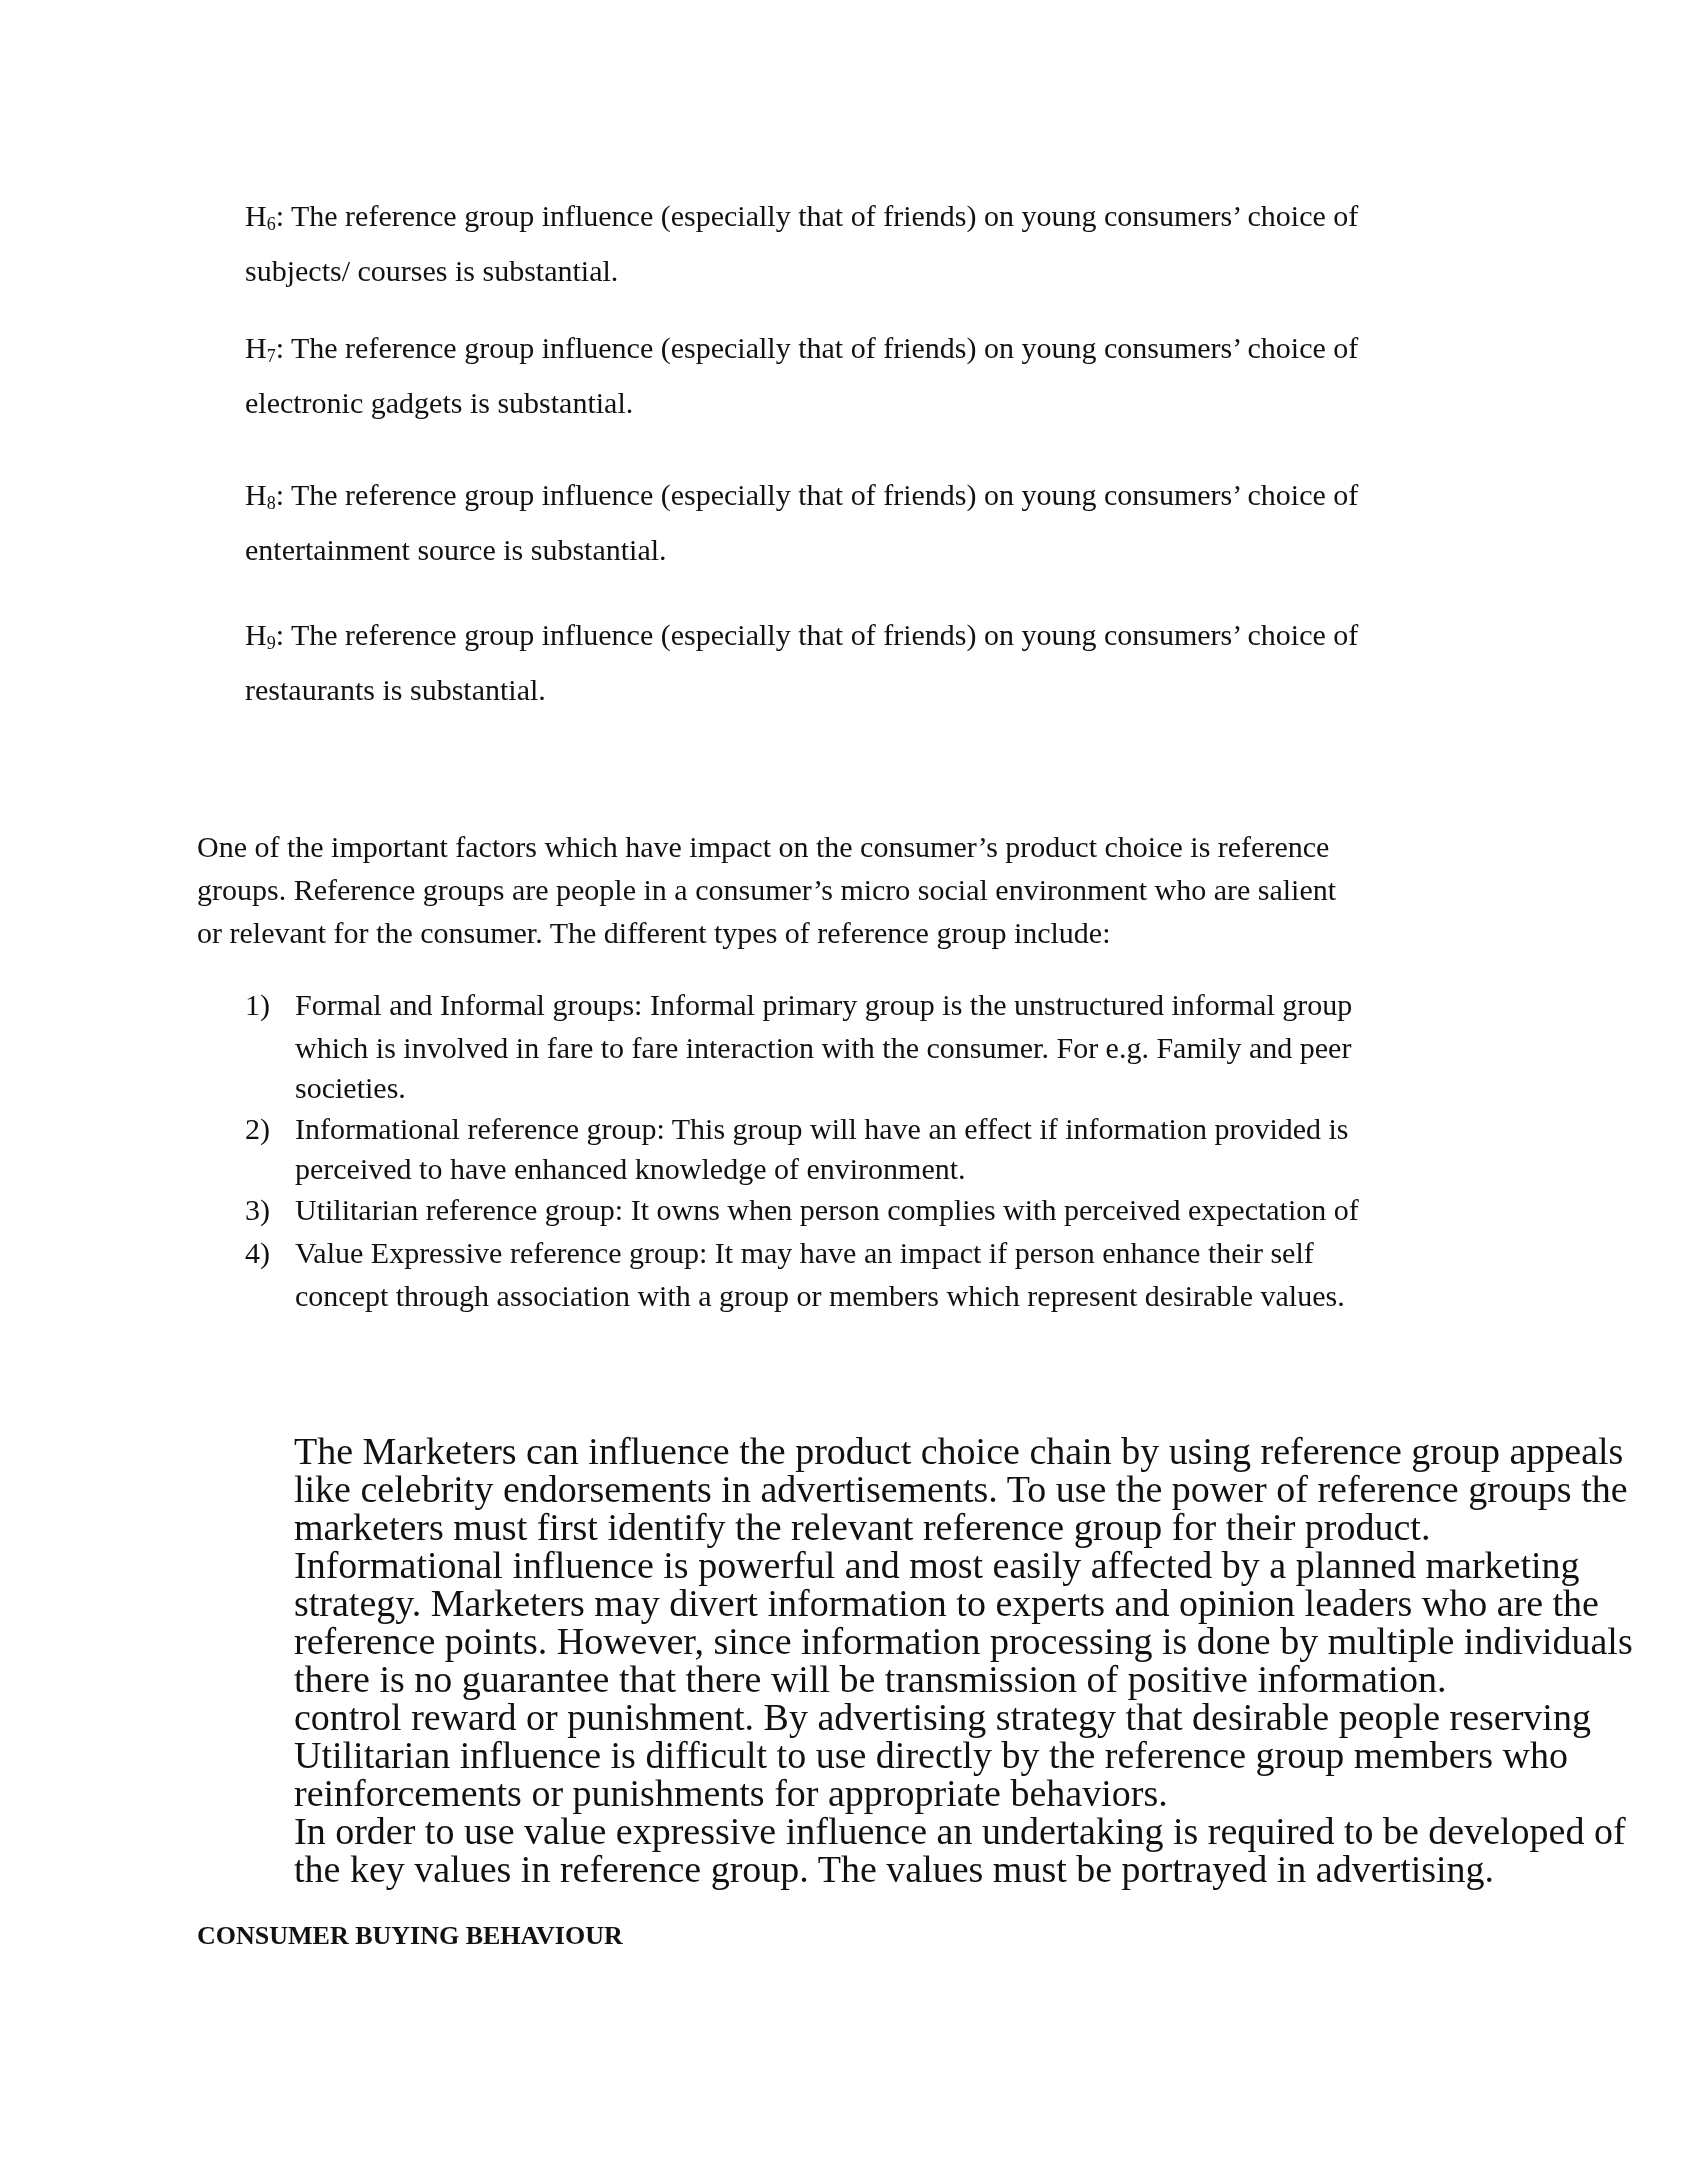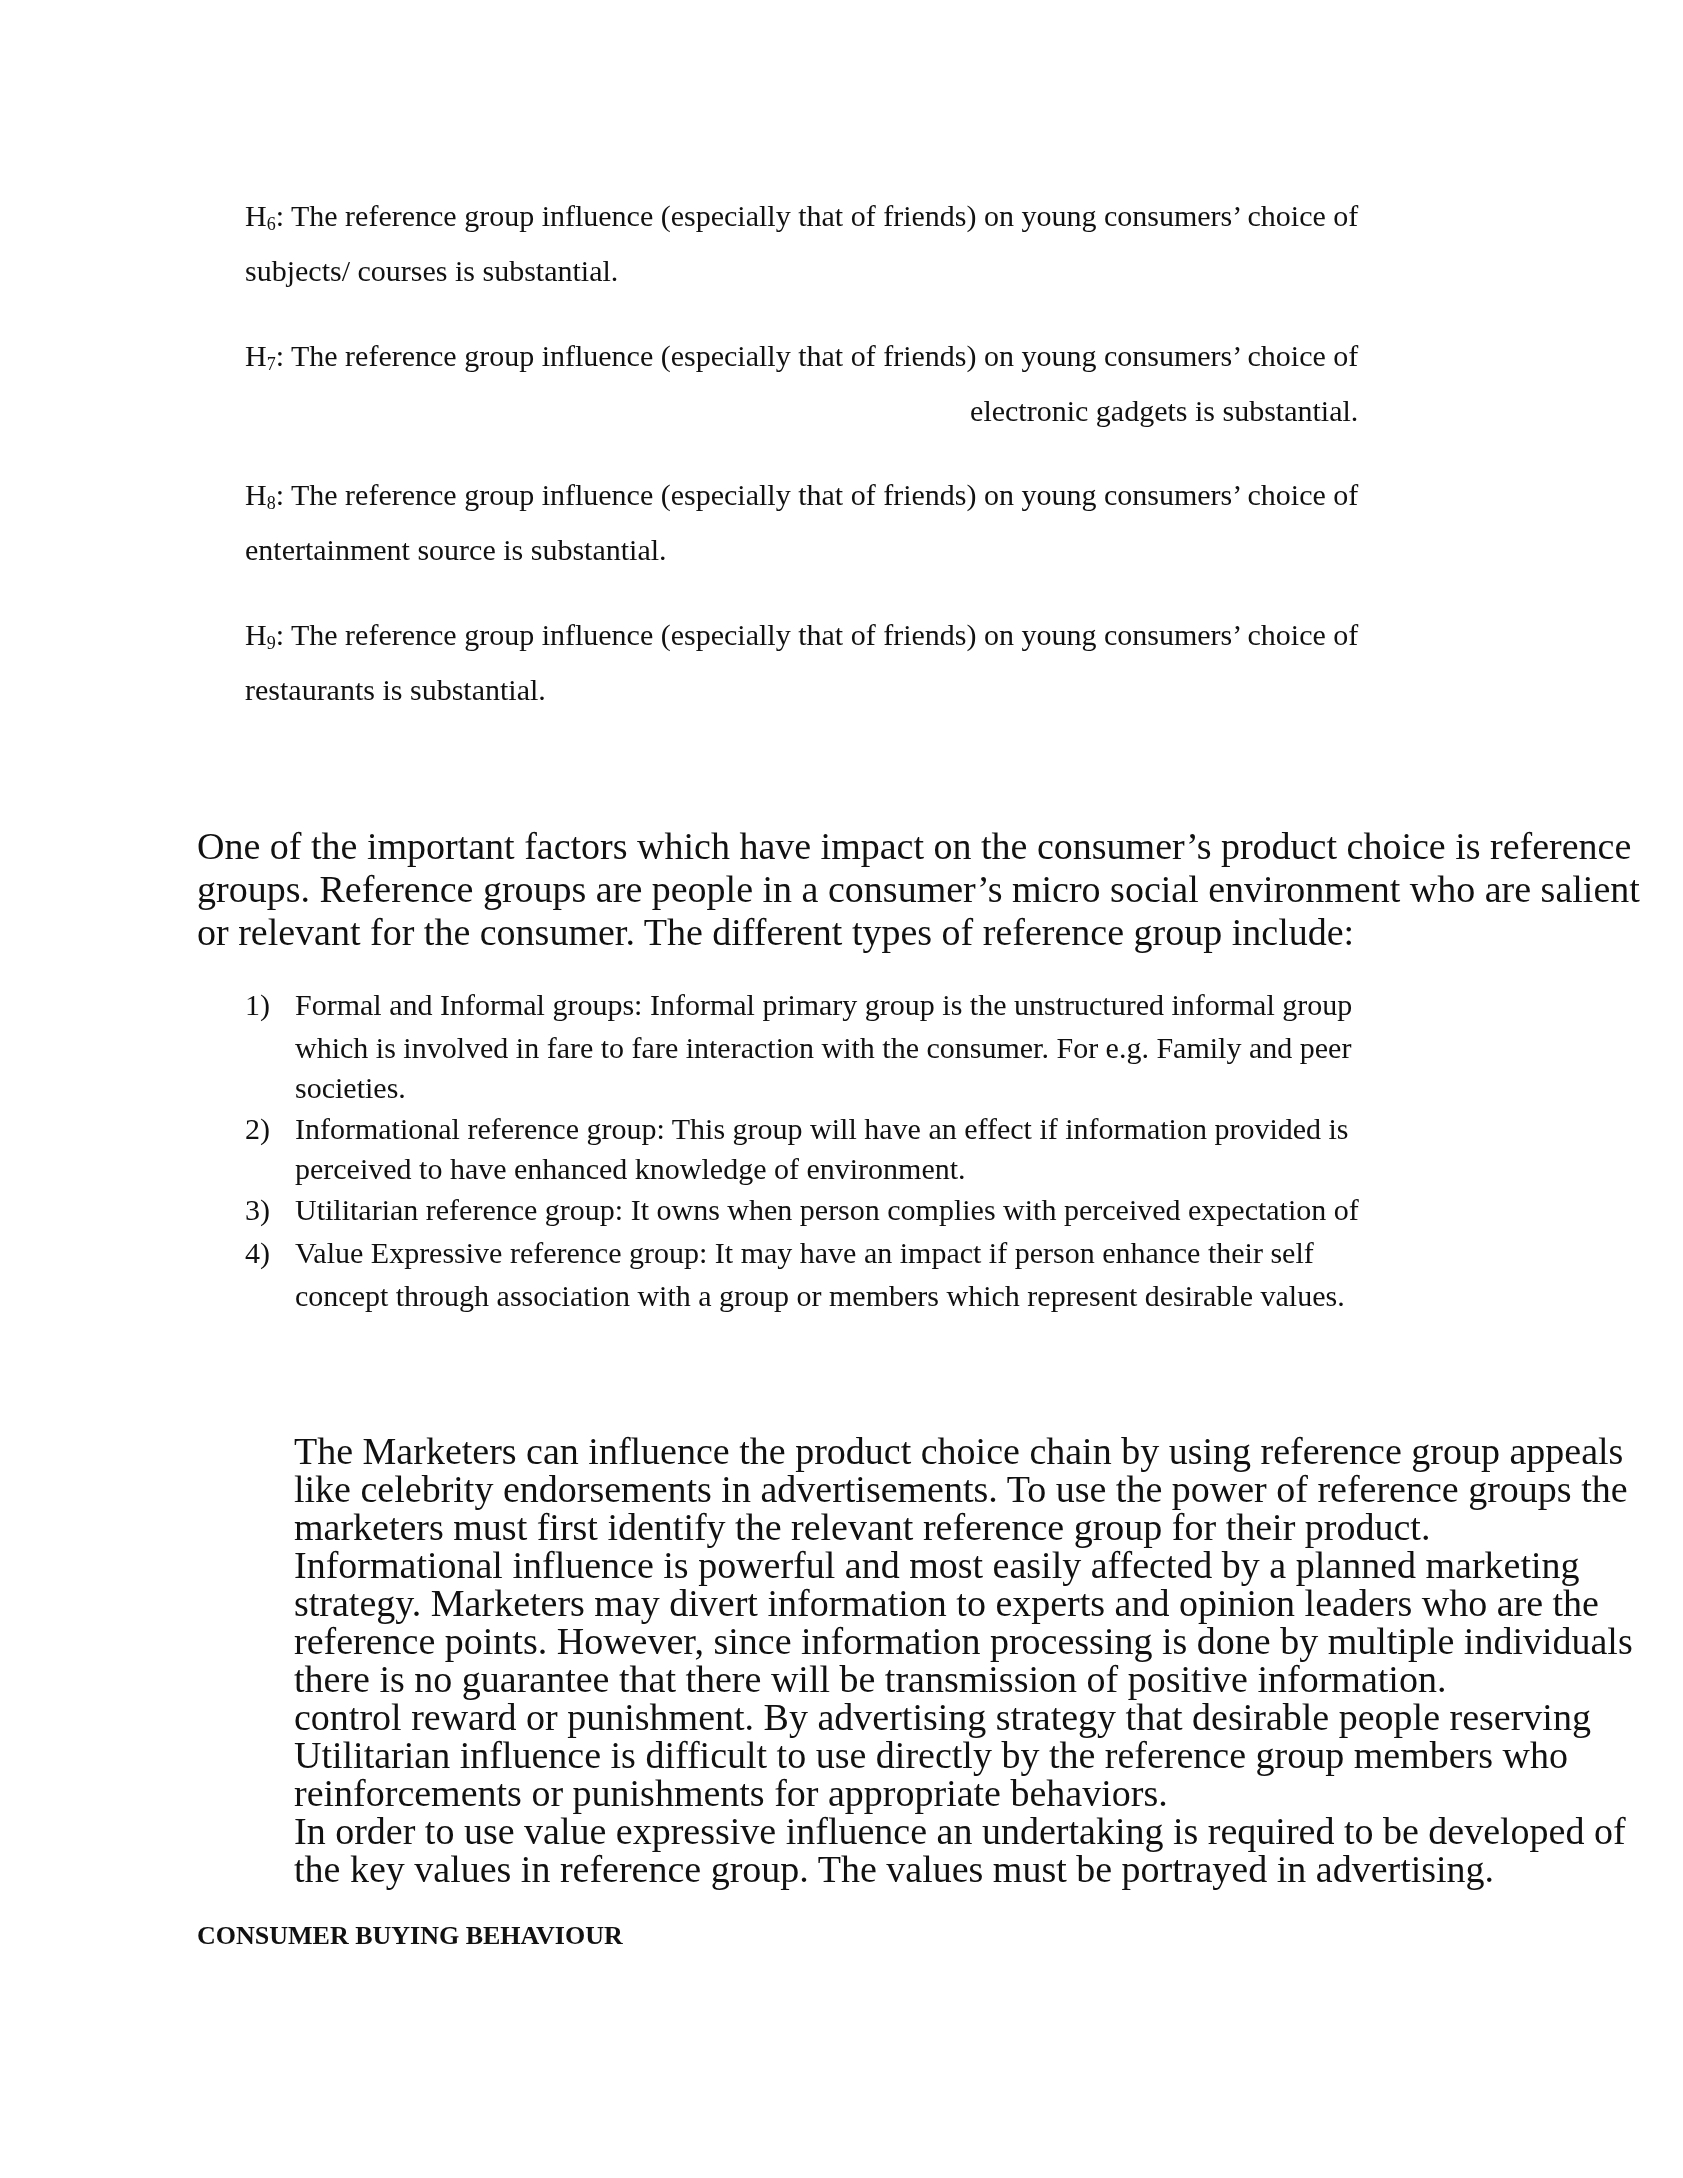--- a/index.html
+++ b/index.html
@@ -1,33 +1,33 @@
 <!DOCTYPE html>
 <html><head>
 <meta charset="utf-8">
 <style>
   html, body { margin:0; padding:0; background:#ffffff; }
   body { width:1683px; height:2178px; position:relative; overflow:hidden;
          font-family:"Liberation Serif", "DejaVu Serif", serif; color:#111; }
   .abs { position:absolute; white-space:nowrap; }
   .hyp { font-size:30px; line-height:55px; }
-  .para { font-size:38px; line-height:43px; }
+  .para { font-size:30px; line-height:43px; }
   .list { font-size:30px; line-height:43px; }
   .mk { font-size:38px; line-height:38px; }
   sub { font-size:18px; vertical-align:-4px; line-height:0; }
   .heading { font-size:26px; font-weight:bold; }
 </style>
 </head>
 <body>
 
 <div class="abs hyp" style="left:245px; top:188px;">
   <div><span>H</span><sub>6</sub><span>: The reference group influence (especially that of friends) on young consumers’ choice of</span></div>
   <div>subjects/ courses is substantial.</div>
 </div>
-<div class="abs hyp" style="left:245px; top:328px;text-align:right;">
+<div class="abs hyp" style="left:245px; top:320px;">
   <div><span>H</span><sub>7</sub><span>: The reference group influence (especially that of friends) on young consumers’ choice of</span></div>
   <div>electronic gadgets is substantial.</div>
 </div>
 <div class="abs hyp" style="left:245px; top:467px;">
   <div><span>H</span><sub>8</sub><span>: The reference group influence (especially that of friends) on young consumers’ choice of</span></div>
   <div>entertainment source is substantial.</div>
 </div>
 <div class="abs hyp" style="left:245px; top:607px;">
   <div><span>H</span><sub>9</sub><span>: The reference group influence (especially that of friends) on young consumers’ choice of</span></div>
   <div>restaurants is substantial.</div>

